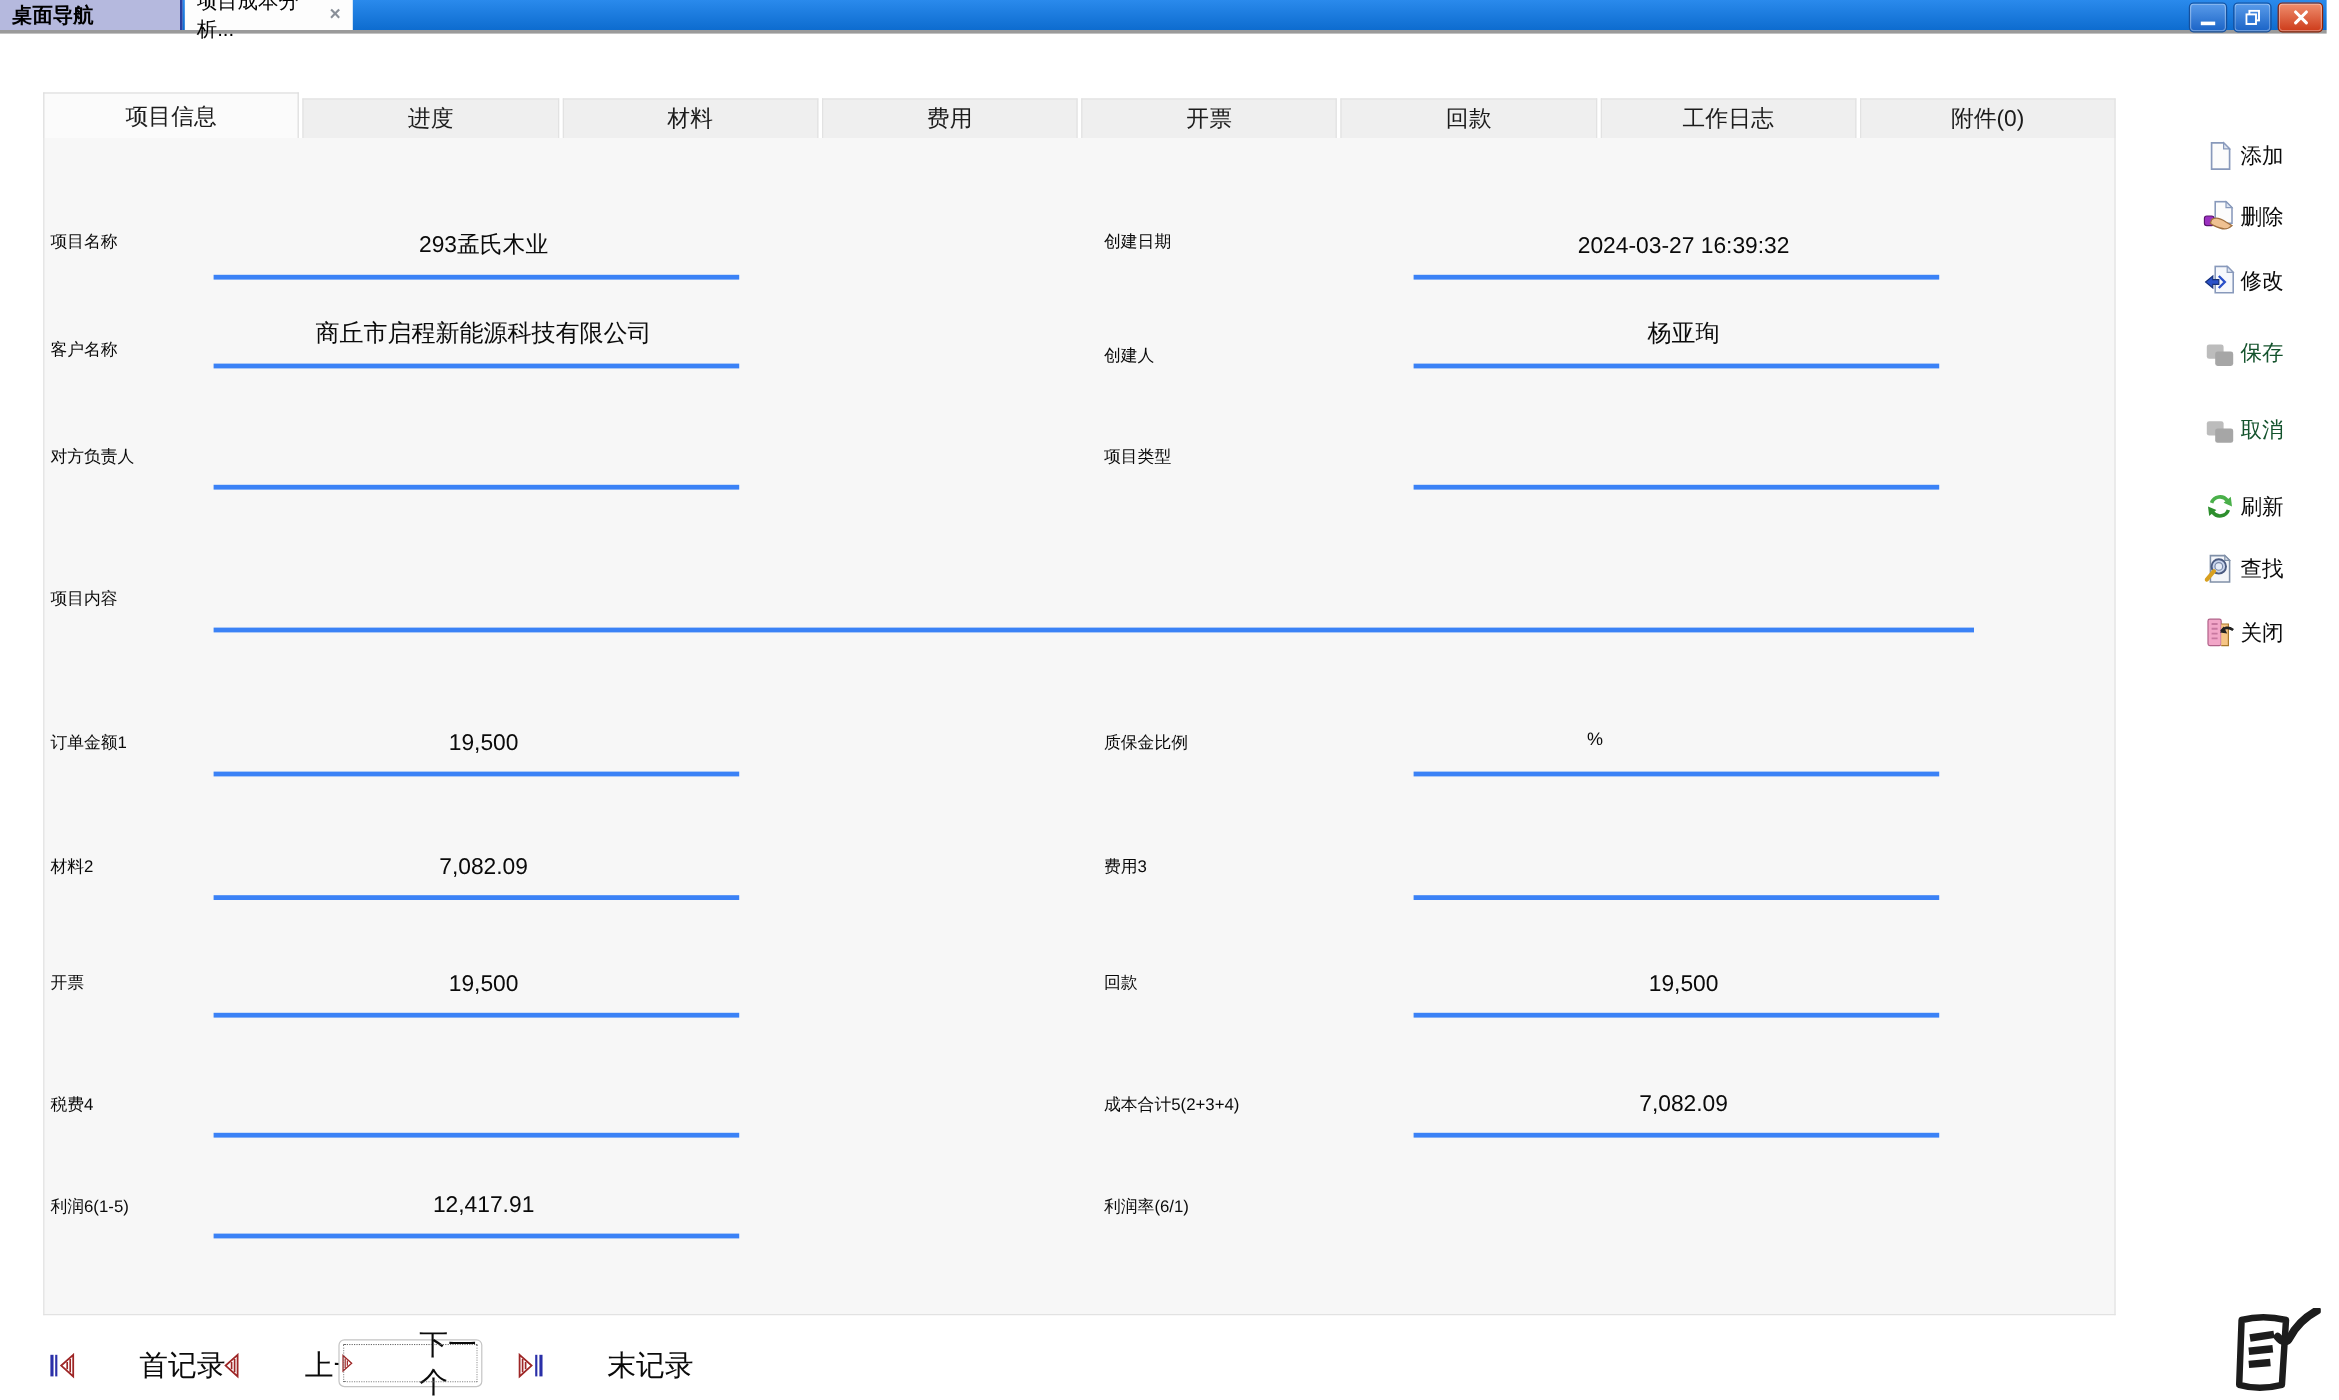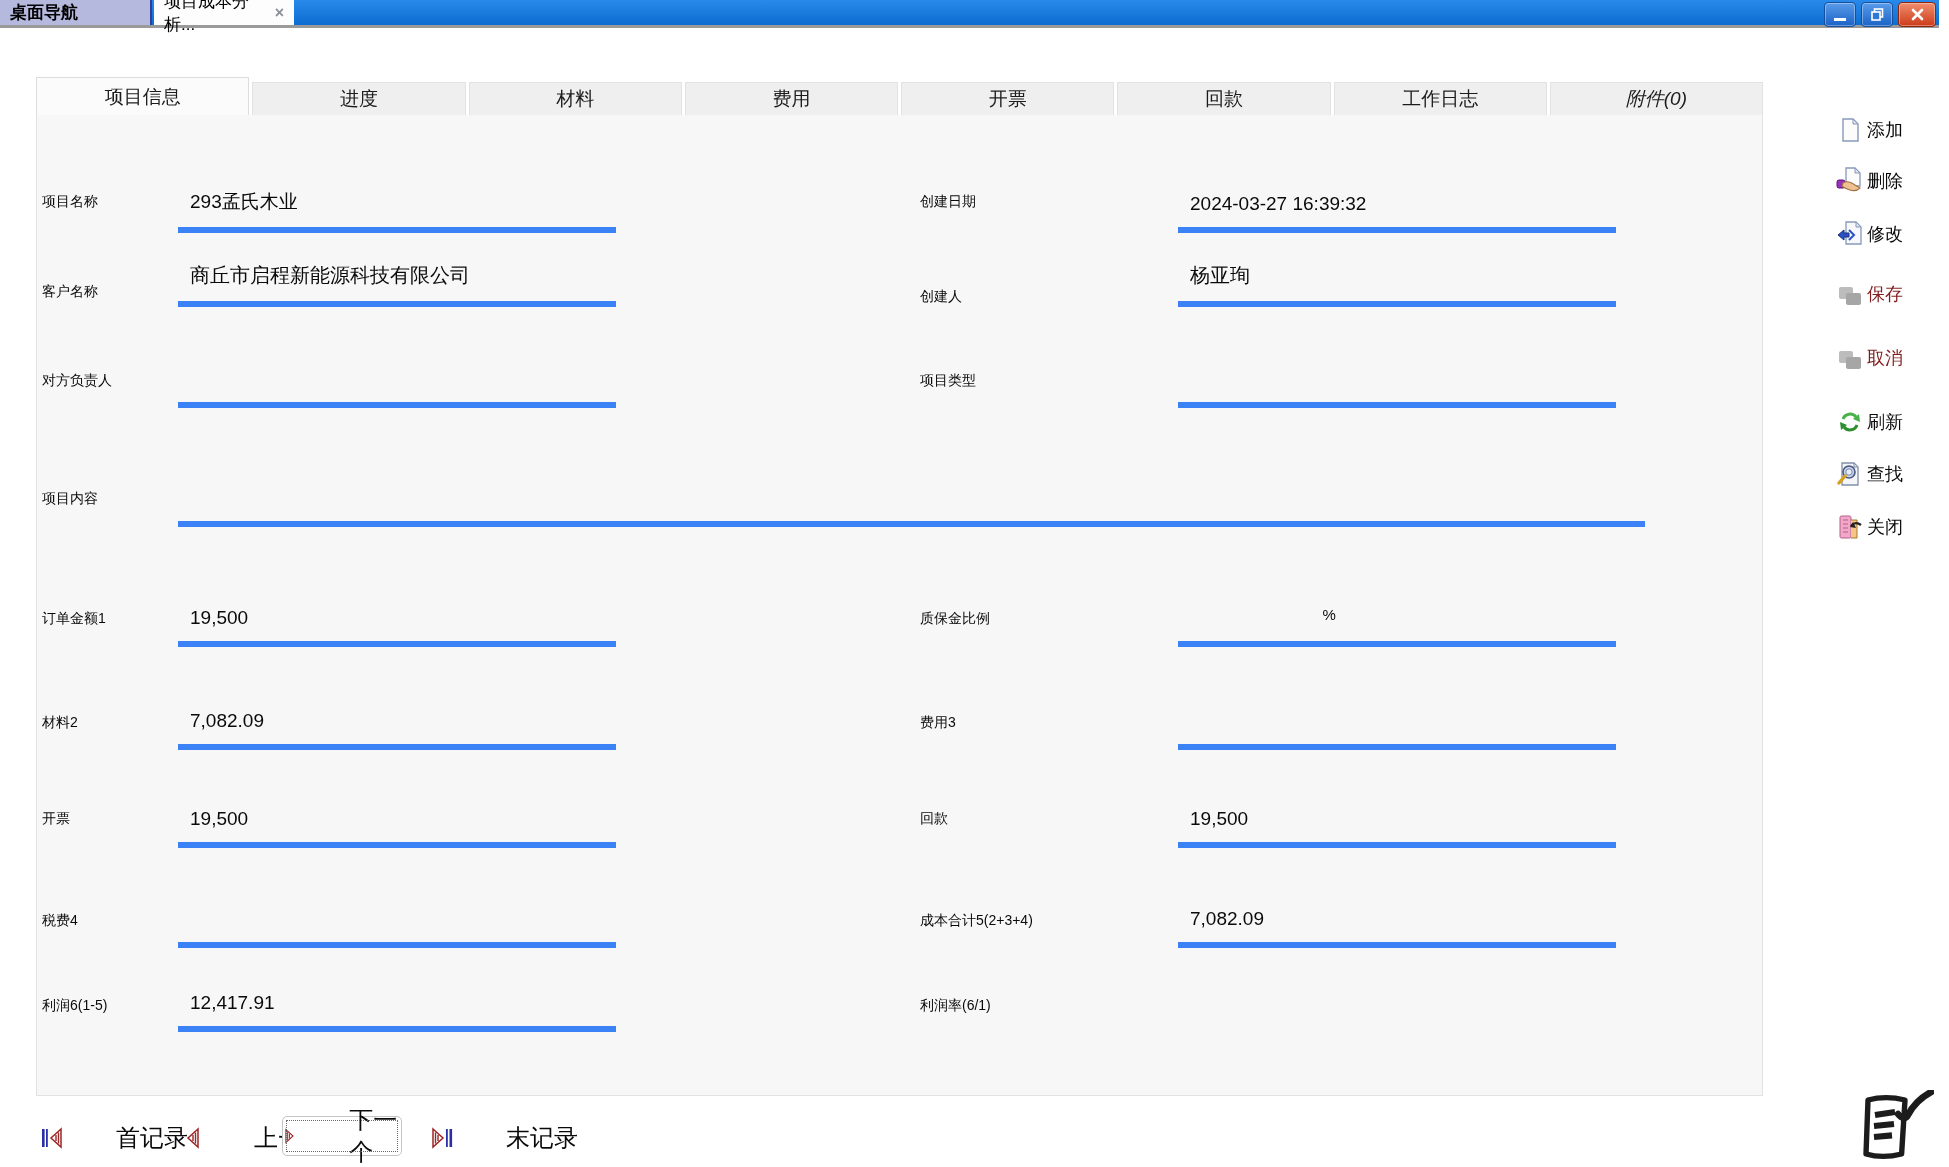--- a/index.html
+++ b/index.html
@@ -19,40 +19,40 @@
   .wbtn{width:30px;height:23px;border-radius:4px;border:1px solid #14509e;
     background:linear-gradient(#5a9cea,#1a63c6);display:flex;align-items:center;justify-content:center;
     box-shadow:inset 0 0 0 1px rgba(255,255,255,.35);cursor:pointer;}
   .wbtn.close{width:36px;background:linear-gradient(#ef8e6e,#cd3b1a);border-color:#8e2408;}
   .minglyph{display:block;width:12px;height:3px;background:#fff;margin-top:10px;}
 
   
   .tabstrip{position:absolute;left:36px;top:78px;width:1727px;height:37px;display:flex;align-items:flex-end;}
   .ptab{flex:1;height:32px;margin-right:3px;background:#efefef;border:1px solid #e2e2e2;border-bottom:none;
     display:flex;align-items:center;justify-content:center;font-size:19px;color:#1c1c1c;cursor:pointer;}
-  .ptab:last-child{margin-right:0;font-style:italic;}
+  .ptab:last-child{margin-right:0;}
   .ptab.active{height:37px;background:#fbfbfb;border-color:#ddd;}
   .panel{position:absolute;left:36px;top:115px;width:1727px;height:981px;background:#f7f7f7;
     border:1px solid #e2e2e2;border-top:none;box-sizing:border-box;}
 
   
   .flabel{position:absolute;font-size:14px;color:#0a0a0a;white-space:nowrap;}
-  .field{position:absolute;height:50px;border-bottom:6px solid #3b82f6;
-    display:flex;align-items:flex-end;padding:0 0 12px 12px;box-sizing:border-box;}
+  .field{position:absolute;height:50px;border-bottom:4px solid #3b82f6;
+    display:flex;align-items:flex-end;padding:0 0 12px 12px;box-sizing:border-box;justify-content:center;}
   .fval{font-size:19px;color:#0a0a0a;white-space:nowrap;}
   .fval.big{font-size:20px;}
   .fsuffix{position:absolute;left:33%;bottom:18px;font-size:15px;color:#0a0a0a;}
 
   
   .toolbar-item{position:absolute;left:1836px;width:116px;height:36px;display:flex;align-items:center;
     gap:3px;cursor:pointer;}
   .ticon{width:28px;height:28px;display:flex;align-items:center;justify-content:center;}
   .tlabel{font-size:18px;color:#0a0a0a;}
   .toolbar-item.disabled{cursor:default;}
-  .toolbar-item.disabled .tlabel{color:#7f1d1d;}
+  .toolbar-item.disabled .tlabel{color:#14532d;}
 
   
   .recnav-item{position:absolute;top:1120px;height:36px;display:flex;align-items:center;gap:8px;cursor:pointer;}
   .rlabel{font-size:24px;color:#0a0a0a;margin-left:44px;}
   .recnav-btn{position:absolute;top:1116px;left:282px;width:118px;height:38px;
     border:1px solid #c4c4c4;border-radius:5px;background:#fff;
     outline:1px dotted #6a6a6a;outline-offset:-5px;
     display:flex;align-items:center;justify-content:center;gap:8px;cursor:pointer;}
   .sketch{position:absolute;left:1852px;top:1090px;cursor:pointer;}
 </style>

